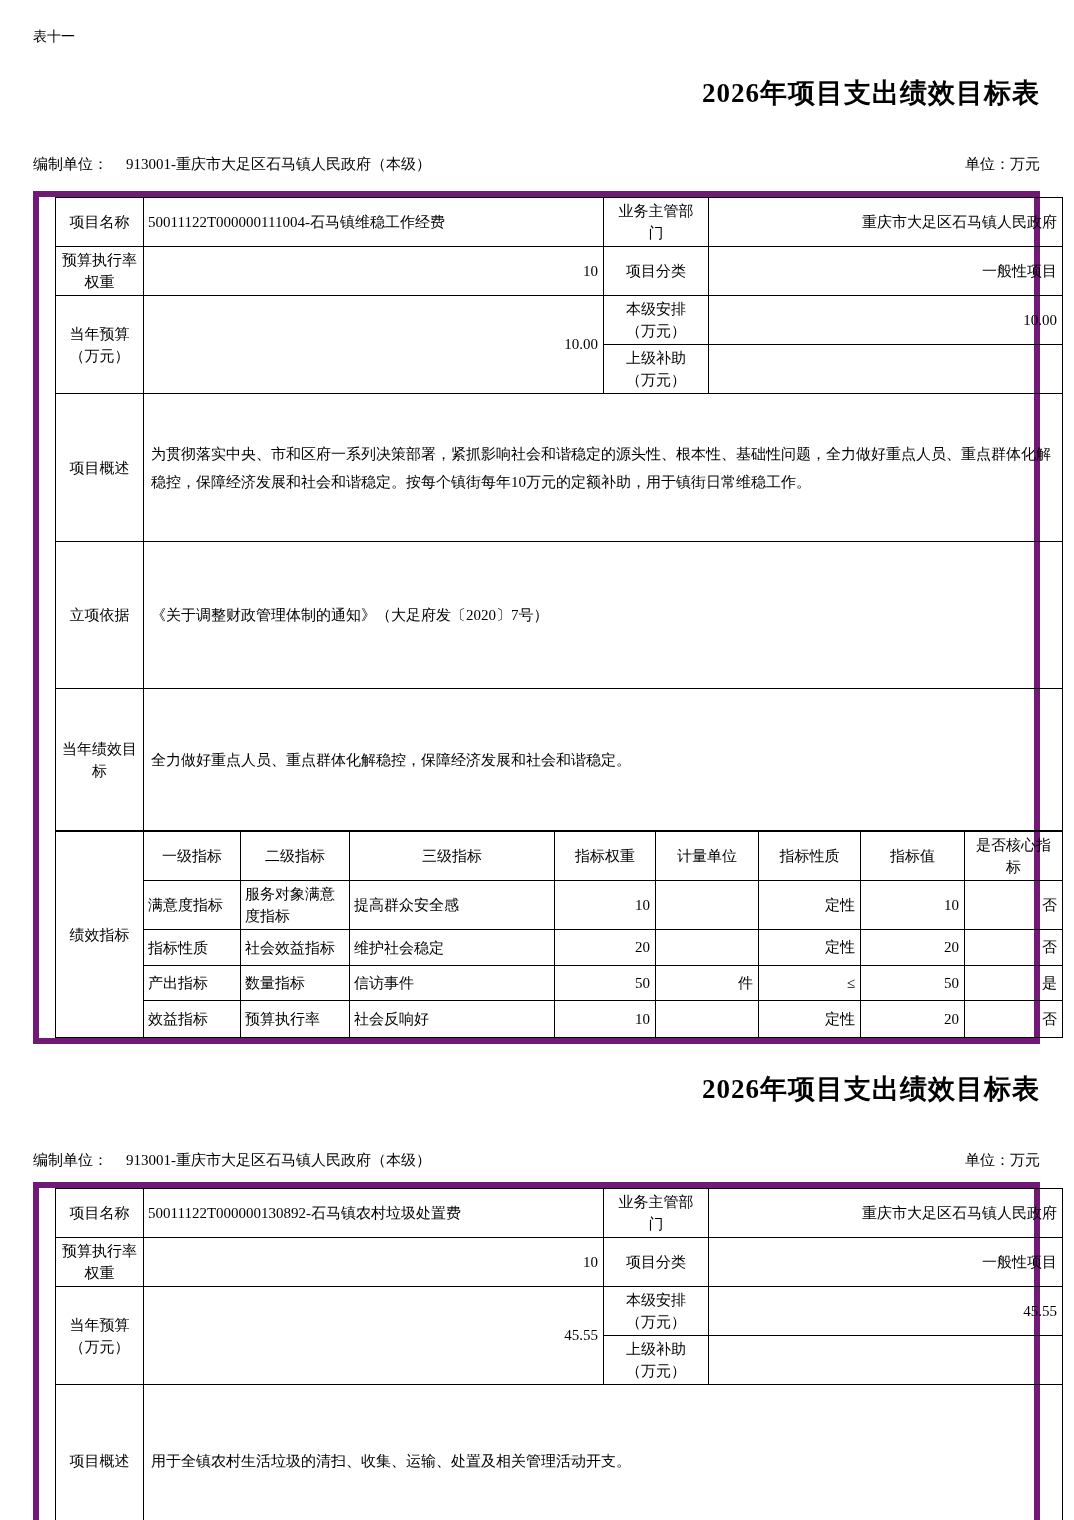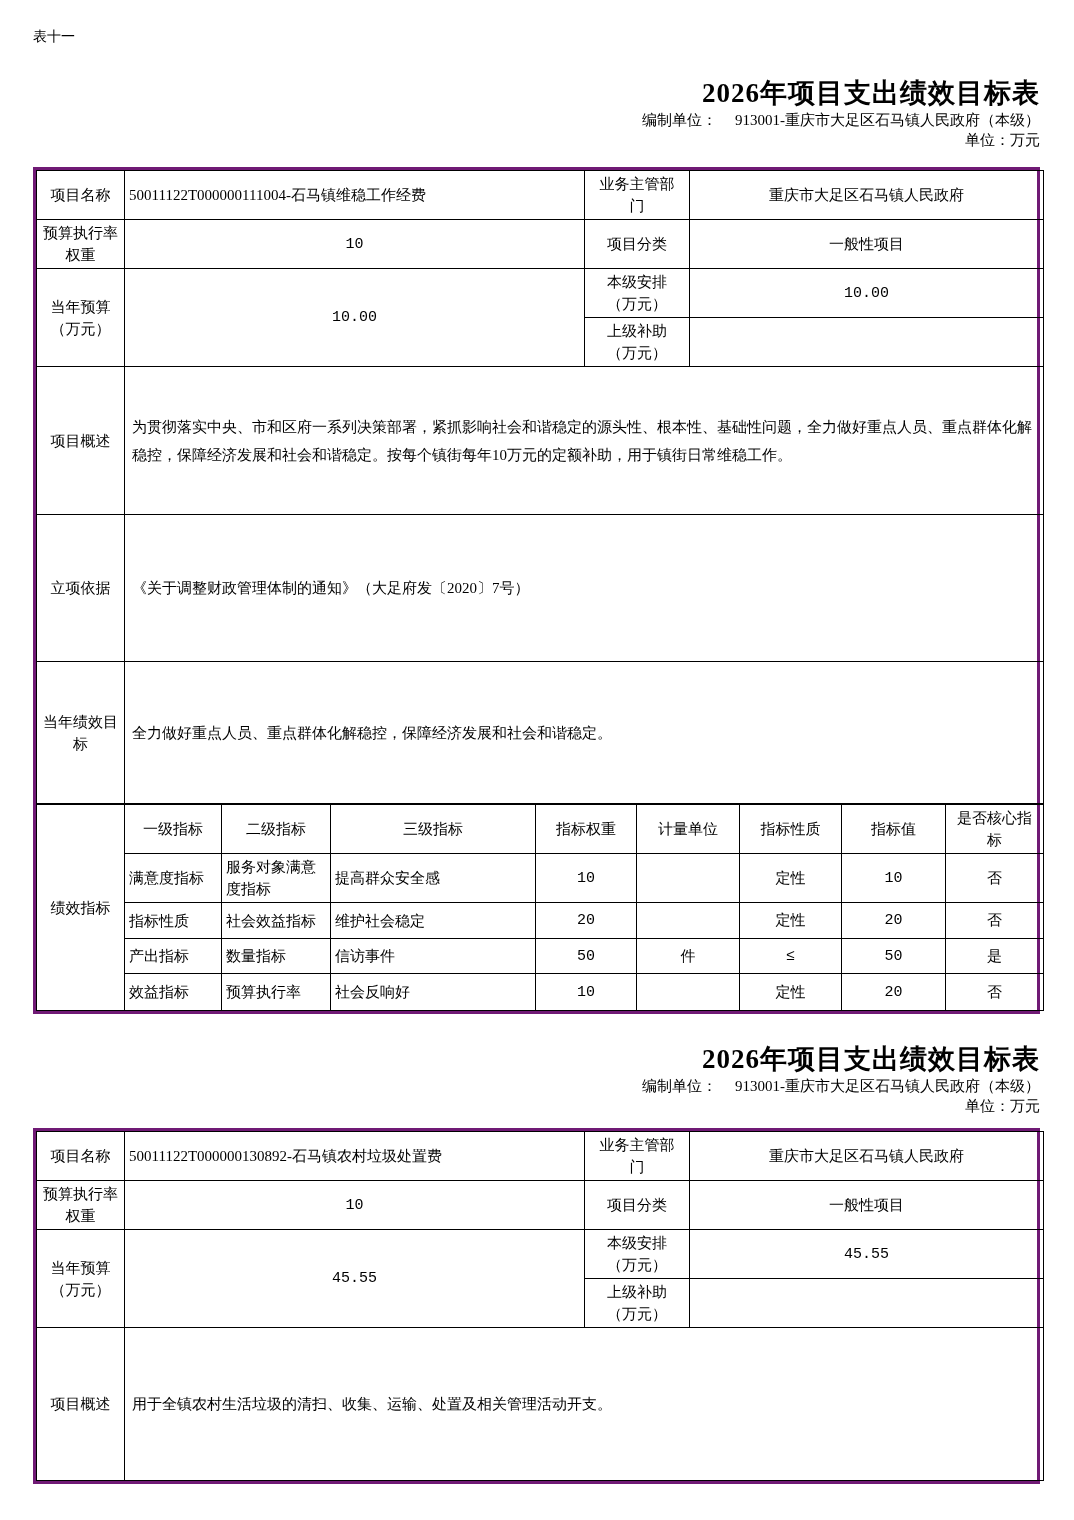--- a/index.html
+++ b/index.html
@@ -10,33 +10,33 @@
   }
   .page{box-sizing:border-box;width:1074px;padding:28px 34px 0 33px;}
   .corner{font-size:14px;line-height:18px;}
   .report-title{
     font-size:27px;font-weight:bold;text-align:right;
     margin:30px 0 0 0;line-height:34px;letter-spacing:1px;
   }
   .report-title.second{margin-top:28px;}
   .meta{
     display:flex;justify-content:space-between;align-items:flex-end;
-    font-size:15px;line-height:20px;flex-direction:column;
+    font-size:15px;line-height:20px;margin-top:44px;
   }
   .meta .pb-value{margin-left:18px;}
-  .tbl-wrap{border:3px solid #701a75;margin-top:17px;}
+  .tbl-wrap{border:6px solid #701a75;margin-top:17px;padding-left:16px;}
   .tbl-wrap.second{margin-top:12px;}
   table{border-collapse:collapse;width:100%;table-layout:fixed;}
   td{
     border:1px solid #000;font-size:15px;padding:2px 5px;
     vertical-align:middle;overflow:hidden;word-break:break-all;
   }
   td.lab{text-align:center;white-space:pre-line;padding:2px 3px;line-height:22px;}
   td.hdr{text-align:center;white-space:pre-line;line-height:22px;}
-  td.vc{text-align:center;font-family:Liberation Mono, monospace;}
+  td.vc{text-align:right;}
   td.vl{text-align:left;padding-left:4px;}
   td.txt{text-align:left;line-height:28px;padding:4px 7px;white-space:pre-line;}
   td.ind-l{text-align:left;padding:2px 4px;white-space:pre-line;line-height:22px;}
 </style>
 </head>
 <body>
 
 <div class="page">
 
   <div class="corner">表十一</div>

